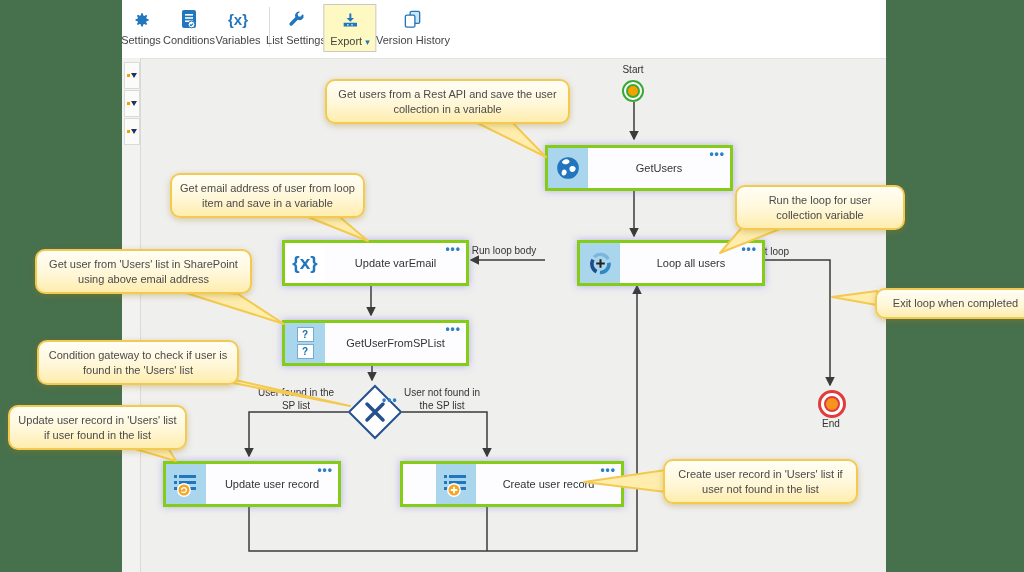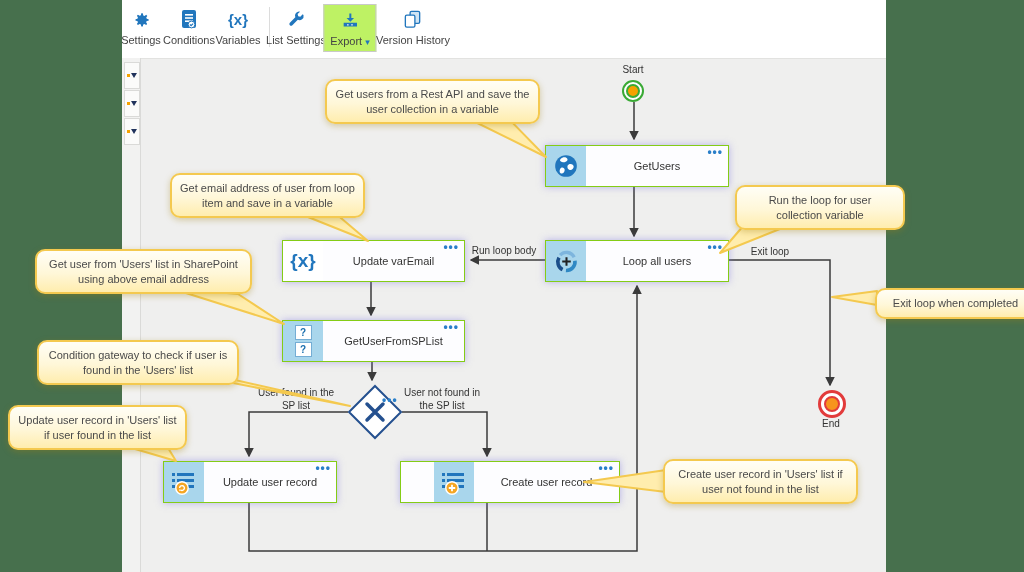--- a/index.html
+++ b/index.html
@@ -3,35 +3,35 @@
 <meta charset="utf-8">
 <style>
   html,body{margin:0;padding:0;background:#47704d;font-family:"Liberation Sans",sans-serif;}
   .stage{position:relative;width:1024px;height:572px;overflow:hidden;background:#47704d;}
   
   .app{position:absolute;left:122px;top:0;width:764px;height:572px;background:#efefee;}
   .toolbar{position:absolute;left:0;top:0;width:100%;height:58px;background:#ffffff;border-bottom:1px solid #e2e2e0;}
   .tbtn{position:absolute;top:4px;transform:translateX(-50%);display:flex;flex-direction:column;align-items:center;gap:2px;padding:3px 6px 4px;cursor:pointer;}
   .tbtn .ticon{height:25px;display:flex;align-items:center;justify-content:center;color:#2176bd;}
   .tbtn .tlabel{font-size:11px;color:#444;white-space:nowrap;}
-  .tbtn.selected{border:1px solid #c9c9c9;background:#bef264;}
+  .tbtn.selected{border:1px solid #c9c9c9;background:#fef9c3;}
   .tsep{position:absolute;top:7px;width:1px;height:40px;background:#dcdcdc;}
   .caret{color:#2176bd;font-size:9px;margin-left:3px;}
   .varglyph{font-weight:bold;font-size:15px;color:#2176bd;}
   
   .sidebar{position:absolute;left:0;top:58px;width:18px;height:514px;background:#f2f2f1;border-right:1px solid #dadad8;}
   .sbtn{position:absolute;left:2px;width:14px;height:25px;background:#fbfbfa;border:1px solid #dadad8;display:flex;align-items:center;justify-content:center;cursor:pointer;}
   .sb-ico{display:flex;align-items:center;}
   .sb-ico .chip{width:3px;height:3px;background:#f5a200;margin-right:1px;}
   .sb-ico .tri{width:0;height:0;border-left:3px solid transparent;border-right:3px solid transparent;border-top:5px solid #20335c;}
   
   .lines,.tails{position:absolute;left:0;top:0;width:1024px;height:572px;pointer-events:none;}
   .lines{z-index:2;} .tails{z-index:5;}
   
-  .node{position:absolute;z-index:3;height:40px;background:#fdfdff;border:1px solid #84cc16;box-shadow:0 0 7px rgba(125,115,225,.5);display:flex;align-items:center;cursor:pointer;}
+  .node{position:absolute;z-index:3;height:40px;background:#fdfdff;border:3px solid #84cc16;box-shadow:0 0 7px rgba(125,115,225,.5);display:flex;align-items:center;cursor:pointer;}
   .nicon{width:40px;height:40px;flex:0 0 40px;display:flex;align-items:center;justify-content:center;background:#a9d6ec;}
   .nicon.plain{background:#fff;font-weight:bold;font-size:19px;color:#2176bd;}
   .ntitle{flex:1;text-align:center;font-size:11px;color:#333;}
   .dots{position:absolute;top:-1px;right:5px;color:#2a7fc9;font-size:12px;font-weight:bold;letter-spacing:1px;line-height:14px;cursor:pointer;}
   .dots::before{content:"•••";}
   .dots.free{position:absolute;z-index:3;}
   .qbox{width:15px;height:13px;background:#fff;border:1px solid #74add4;color:#1b6fae;font-size:10px;font-weight:bold;display:flex;align-items:center;justify-content:center;margin:1px 0;}
   
   .ring{position:absolute;border-radius:50%;z-index:3;}
   .start-outer{left:622px;top:80px;width:18px;height:18px;border:2px solid #3aaa35;background:#fff;}
@@ -170,21 +170,21 @@
           <circle cx="12" cy="12" r="10" fill="#2176bd"></circle>
           <path d="M7 5.5c2-2.2 5.5-2 6.3 0 .6 1.4-1.4 3-3.4 3S5.4 7.3 7 5.5z" fill="#fff"></path>
           <path d="M14.5 10.5c2-1 4.8.2 4.6 2.2-.2 2-2.3 3.8-4.2 2.7-1.8-1-2.2-4-.4-4.9z" fill="#fff"></path>
           <path d="M7.6 13.6c1.2-.8 3.2.2 3.2 2.2s-2 3.9-3.8 2.9c-1.2-.8-1.2-3.9.6-5.1z" fill="#fff"></path>
         </svg>
     </span>
     <span class="ntitle">GetUsers</span>
     <span class="dots"></span>
   </div>
 
-  <div class="node" style="left:545px;top:240px;width:182px;">
+  <div class="node" style="left:577px;top:240px;width:182px;">
     <span class="nicon">
       <svg width="27" height="27" viewBox="0 0 24 24">
           <path d="M18.8 8.2A7.6 7.6 0 0 0 6.3 6.4" stroke="#7db5dd" stroke-width="3" fill="none"></path>
           <path d="M5.3 8.6a7.6 7.6 0 0 0 3.2 10.6" stroke="#1b4e8a" stroke-width="3.2" fill="none"></path>
           <path d="M11.5 20a7.6 7.6 0 0 0 8-8.6" stroke="#2f88c4" stroke-width="3.2" fill="none"></path>
           <path d="M12 8.2v7.6M8.2 12h7.6" stroke="#222" stroke-width="1.8"></path>
         </svg>
     </span>
     <span class="ntitle">Loop all users</span>
     <span class="dots"></span>
@@ -246,21 +246,21 @@
       <polygon points="750,218 800,221 720,253"></polygon>
       <polygon points="278,205 328,207 368,241"></polygon>
       <polygon points="170,288 238,294 284,324"></polygon>
       <polygon points="200,372 228,382 350,406"></polygon>
       <polygon points="118,444 162,438 176,461"></polygon>
       <polygon points="832,297 877,291 877,305"></polygon>
       <polygon points="584,482 666,470 666,492"></polygon>
     </g>
   </svg>
 
-  <div class="callout" style="left:325px;top:79px;width:215px;">Get users from a Rest API and save the user collection in a variable</div>
+  <div class="callout" style="left:325px;top:79px;width:245px;">Get users from a Rest API and save the user collection in a variable</div>
   <div class="callout" style="left:735px;top:185px;width:170px;">Run the loop for user collection variable</div>
   <div class="callout" style="left:170px;top:173px;width:195px;">Get email address of user from loop item and save in a variable</div>
   <div class="callout" style="left:35px;top:249px;width:217px;">Get user from 'Users' list in SharePoint using above email address</div>
   <div class="callout" style="left:37px;top:340px;width:202px;">Condition gateway to check if user is found in the 'Users' list</div>
   <div class="callout" style="left:8px;top:405px;width:179px;">Update user record in 'Users' list if user found in the list</div>
   <div class="callout" style="left:875px;top:288px;width:161px;">Exit loop when completed</div>
   <div class="callout" style="left:663px;top:459px;width:195px;">Create user record in 'Users' list if user not found in the list</div>
 
 </div>
 

